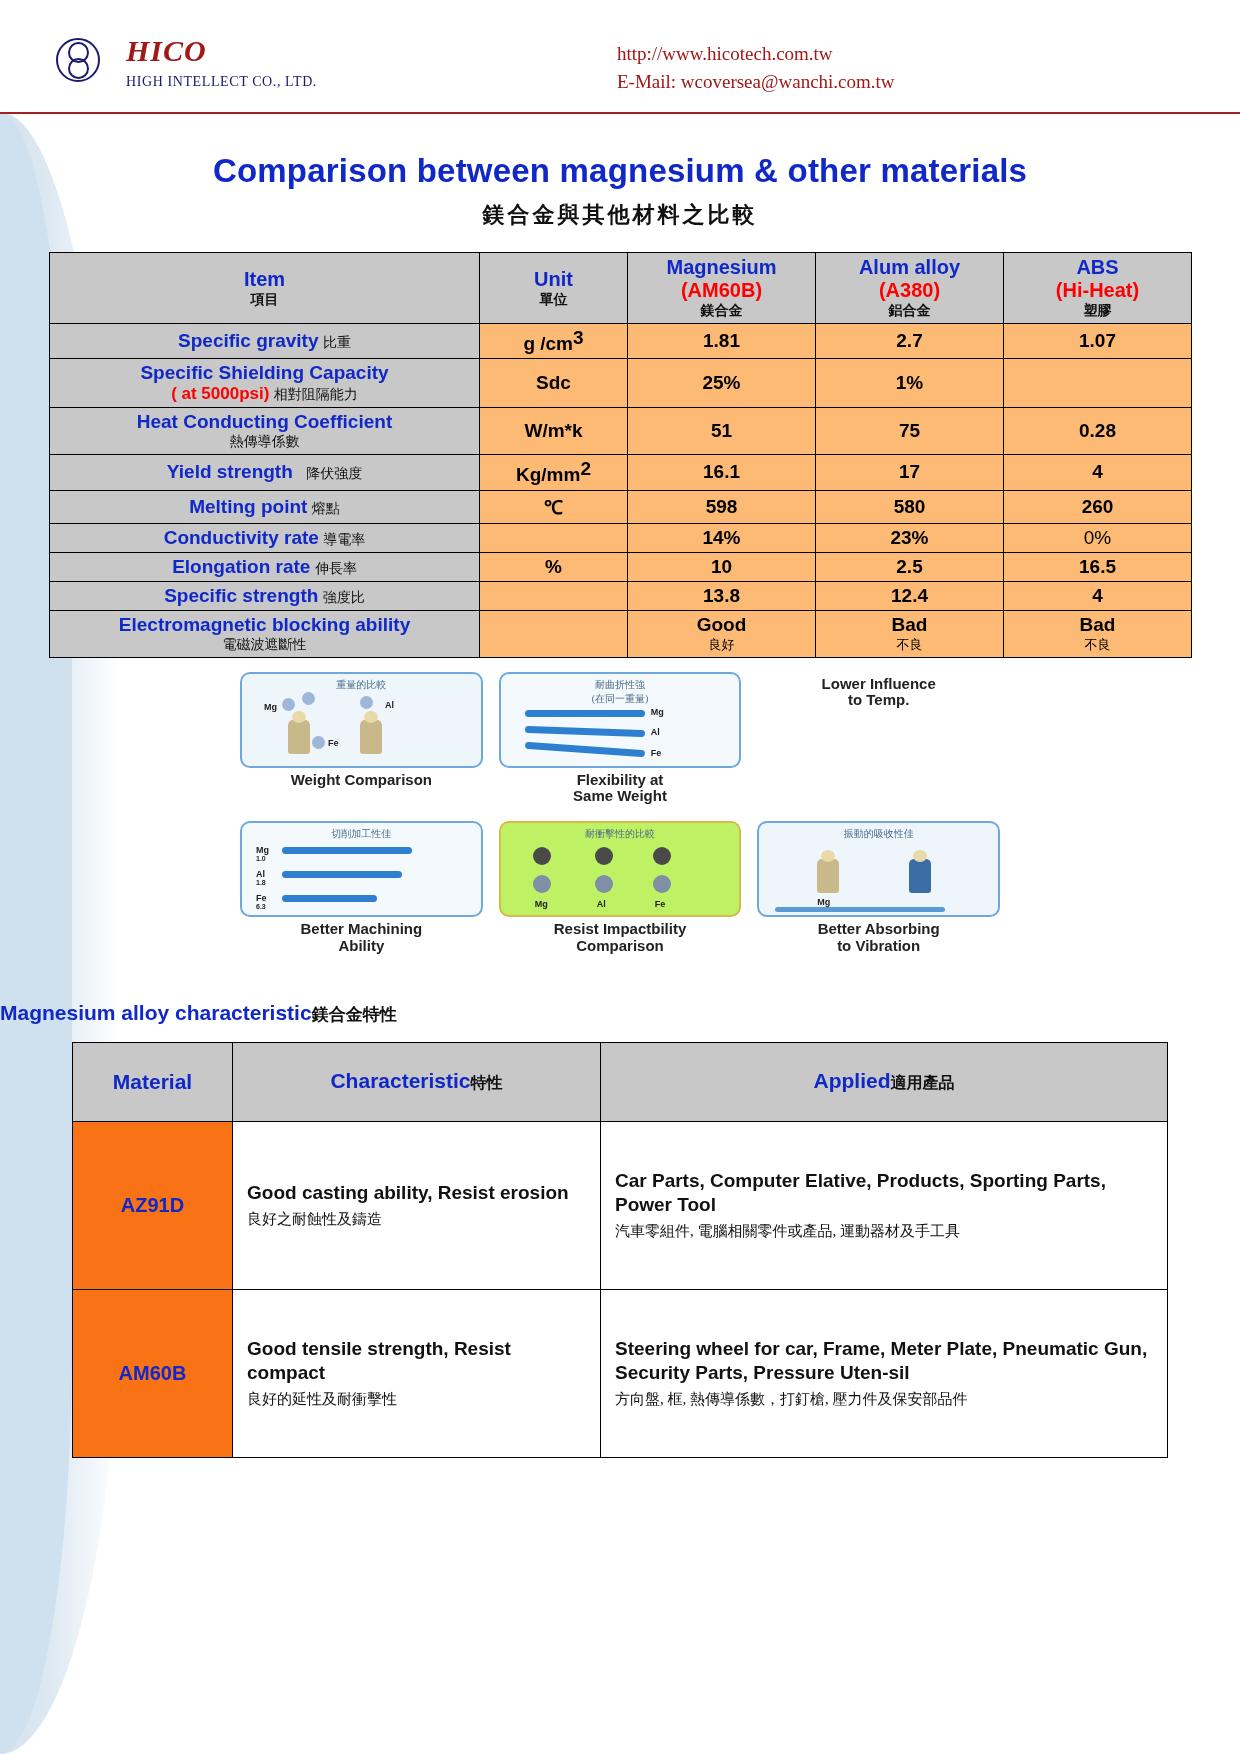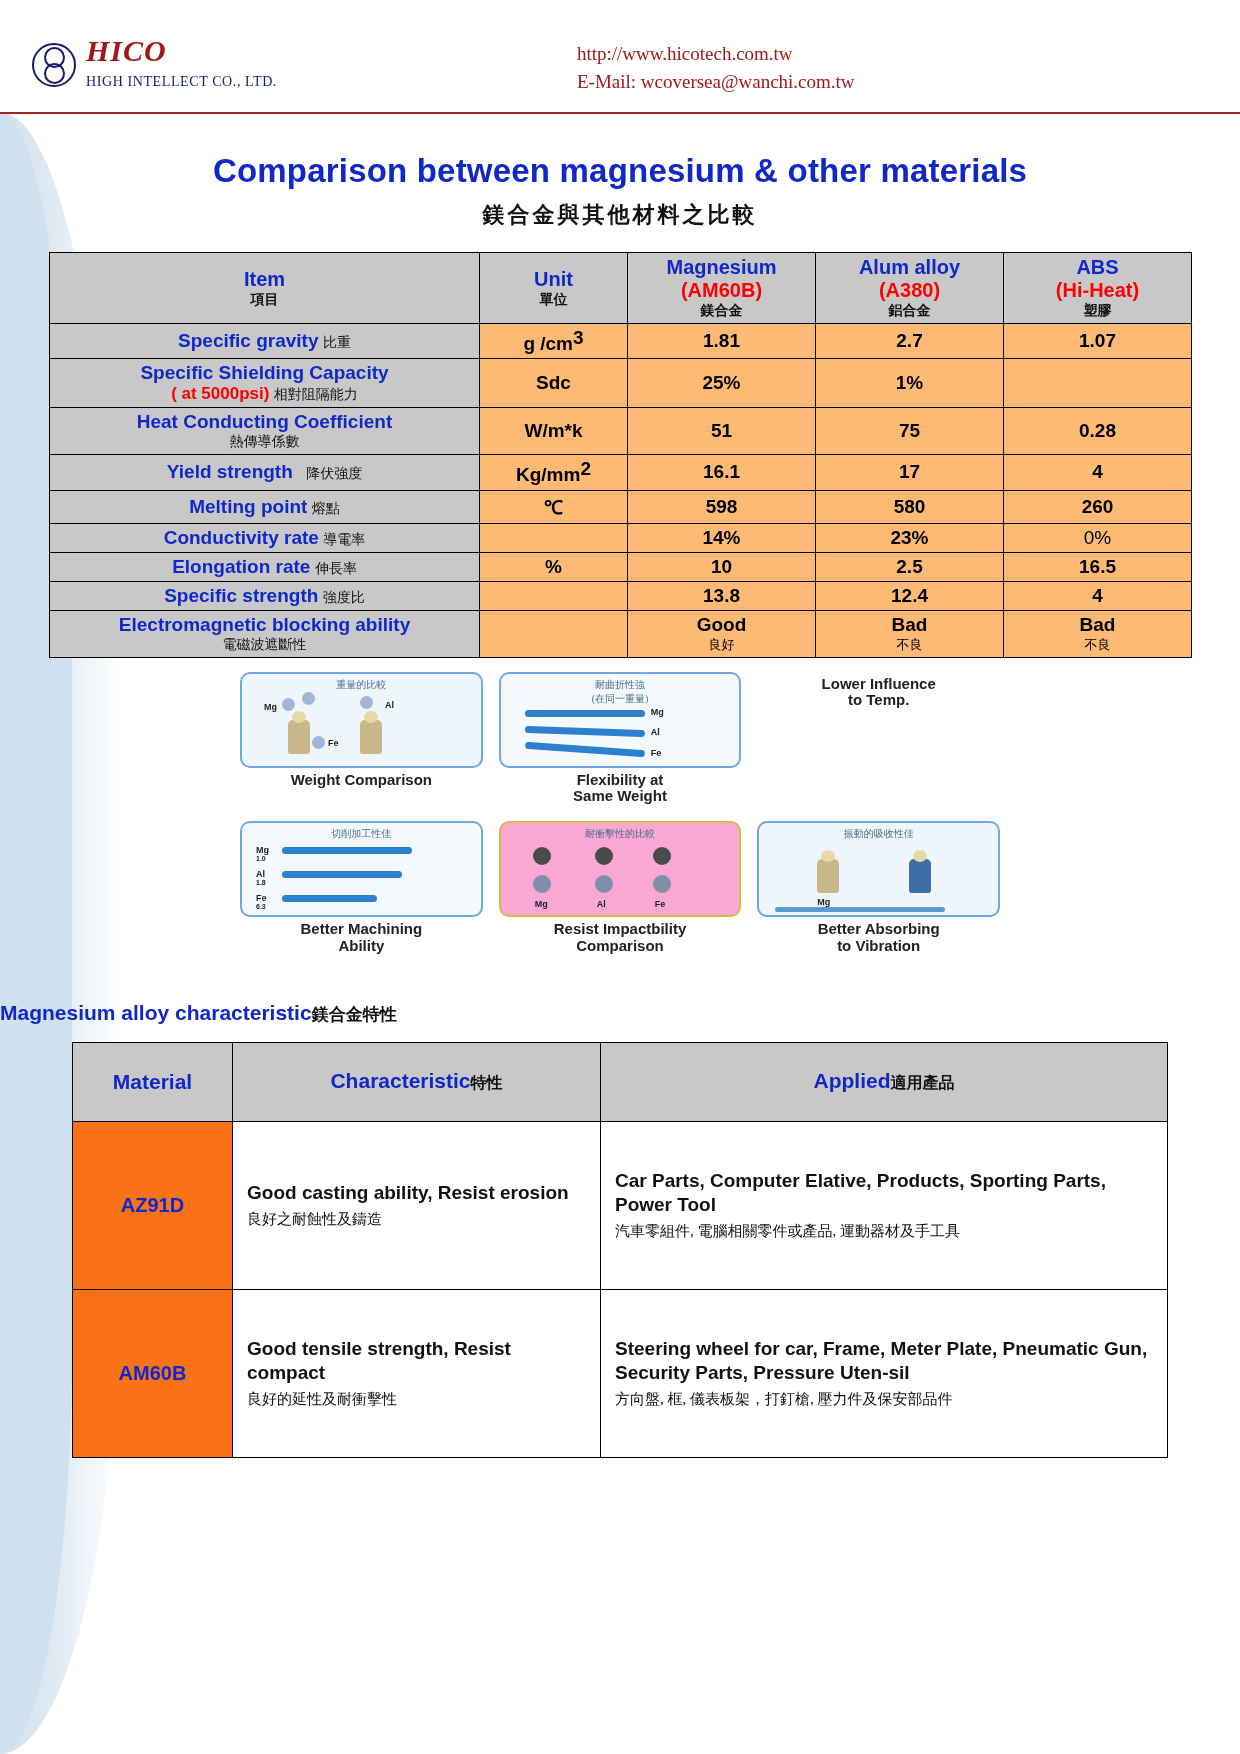--- a/index.html
+++ b/index.html
@@ -43,22 +43,23 @@
   .header {
     position: relative;
     z-index: 3;
     height: 112px;
     border-bottom: 2px solid #a52020;
     display: flex;
     align-items: flex-start;
   }
   .logo-block {
     display: flex;
-    align-items: center;
-    padding: 36px 0 0 32px;
+    align-items: flex-start;
+    padding: 36px 0 0 56px;
+    gap: 16px;
   }
   .logo-mark {
     width: 44px;
     height: 44px;
     position: relative;
     margin-right: 10px;
   }
   .logo-mark .c1, .logo-mark .c2, .logo-mark .c3 {
     position: absolute;
     border: 2px solid #1a1a6e;
@@ -217,21 +218,21 @@
     text-align: center;
   }
   .ill-card {
     height: 92px;
     border: 2px solid #6fa8dc;
     border-radius: 10px;
     background: #eef6fc;
     position: relative;
     overflow: hidden;
   }
-  .ill-card.yellow { background: #f9a8d4; border-color: #d9b84a; }
+  .ill-card.yellow { background: #bef264; border-color: #d9b84a; }
   .ill-card.plain { background: #f4f9fd; }
   .ill-cap-cn {
     position: absolute;
     top: 4px;
     left: 0;
     right: 0;
     text-align: center;
     font-family: "Liberation Serif", serif;
     font-size: 10px;
     color: #4a6b8a;
@@ -682,18 +683,18 @@
       </td>
     </tr>
     <tr class="char-row">
       <td class="cm-material">AM60B</td>
       <td class="cm-char">
         <div class="body-en">Good tensile strength, Resist compact</div>
         <div class="body-cn">良好的延性及耐衝擊性</div>
       </td>
       <td class="cm-applied">
         <div class="body-en">Steering wheel for car,  Frame, Meter Plate, Pneumatic Gun, Security Parts, Pressure Uten-sil</div>
-        <div class="body-cn">方向盤, 框, 儀表板架，打釘槍, 壓力件及保安部品件</div>
+        <div class="body-cn">方向盤, 框, 熱傳導係數，打釘槍, 壓力件及保安部品件</div>
       </td>
     </tr>
   </tbody>
 </table>
 </div>
 
 </body></html>

